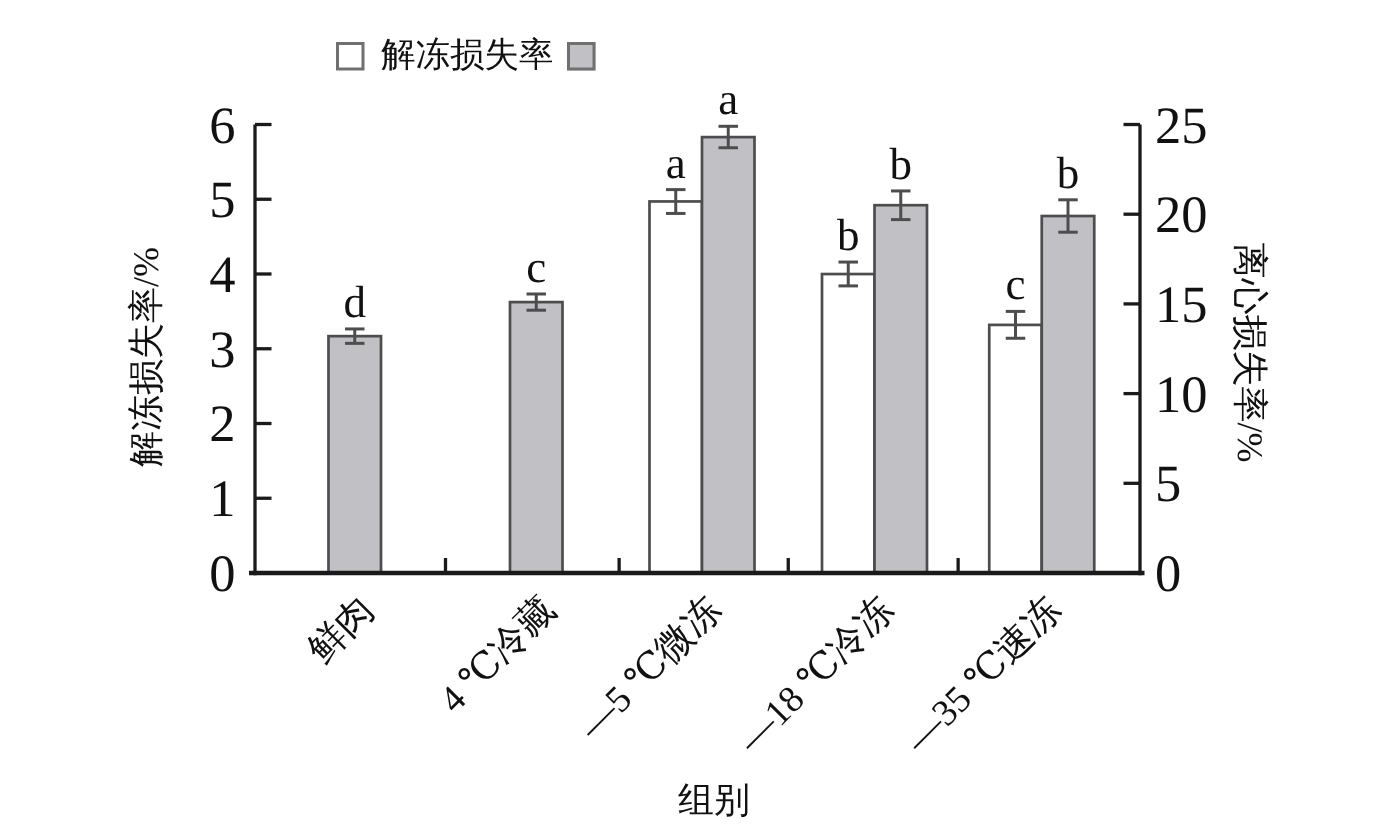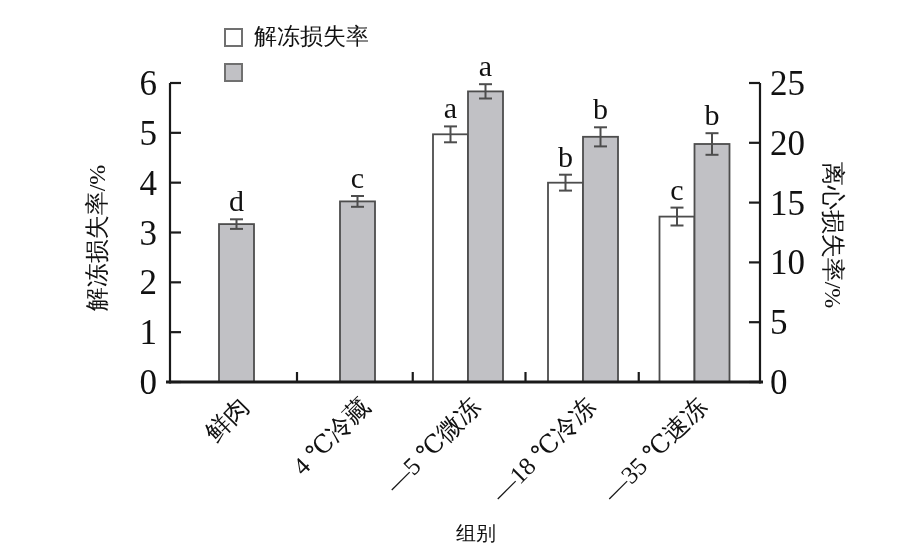--- a/index.html
+++ b/index.html
@@ -9,22 +9,22 @@
     background:#ffffff;
     font-family:"Liberation Serif","DejaVu Serif",serif;
     color:#111111;
     overflow:hidden;
   }
   #chart-svg{position:absolute;left:0;top:0;}
   .axis-title{position:absolute;white-space:nowrap;font-size:24px;color:#111;}
   #left-axis-title{left:97px;top:238px;transform:translate(-50%,-50%) rotate(-90deg);}
   #right-axis-title{left:833px;top:235px;transform:translate(-50%,-50%) rotate(90deg);}
   #x-axis-title{position:absolute;left:476px;top:533px;transform:translate(-50%,-50%);
-    font-size:20px;white-space:nowrap;}
-  #legend{position:absolute;left:224px;top:24px;display:flex;flex-direction:column;gap:9px;}
+    font-size:24px;white-space:nowrap;}
+  #legend{position:absolute;left:224px;top:24px;display:flex;gap:9px;}
   .legend-item{display:flex;align-items:center;gap:11px;height:26px;}
   .legend-swatch{width:15px;height:15px;border:2px solid #707070;flex:0 0 auto;}
   .legend-label{font-size:23px;line-height:26px;white-space:nowrap;}
 </style>
 </head>
 <body>
 
 <div id="figure">
 
   <svg id="chart-svg" width="917" height="559" viewBox="0 0 917 559">

